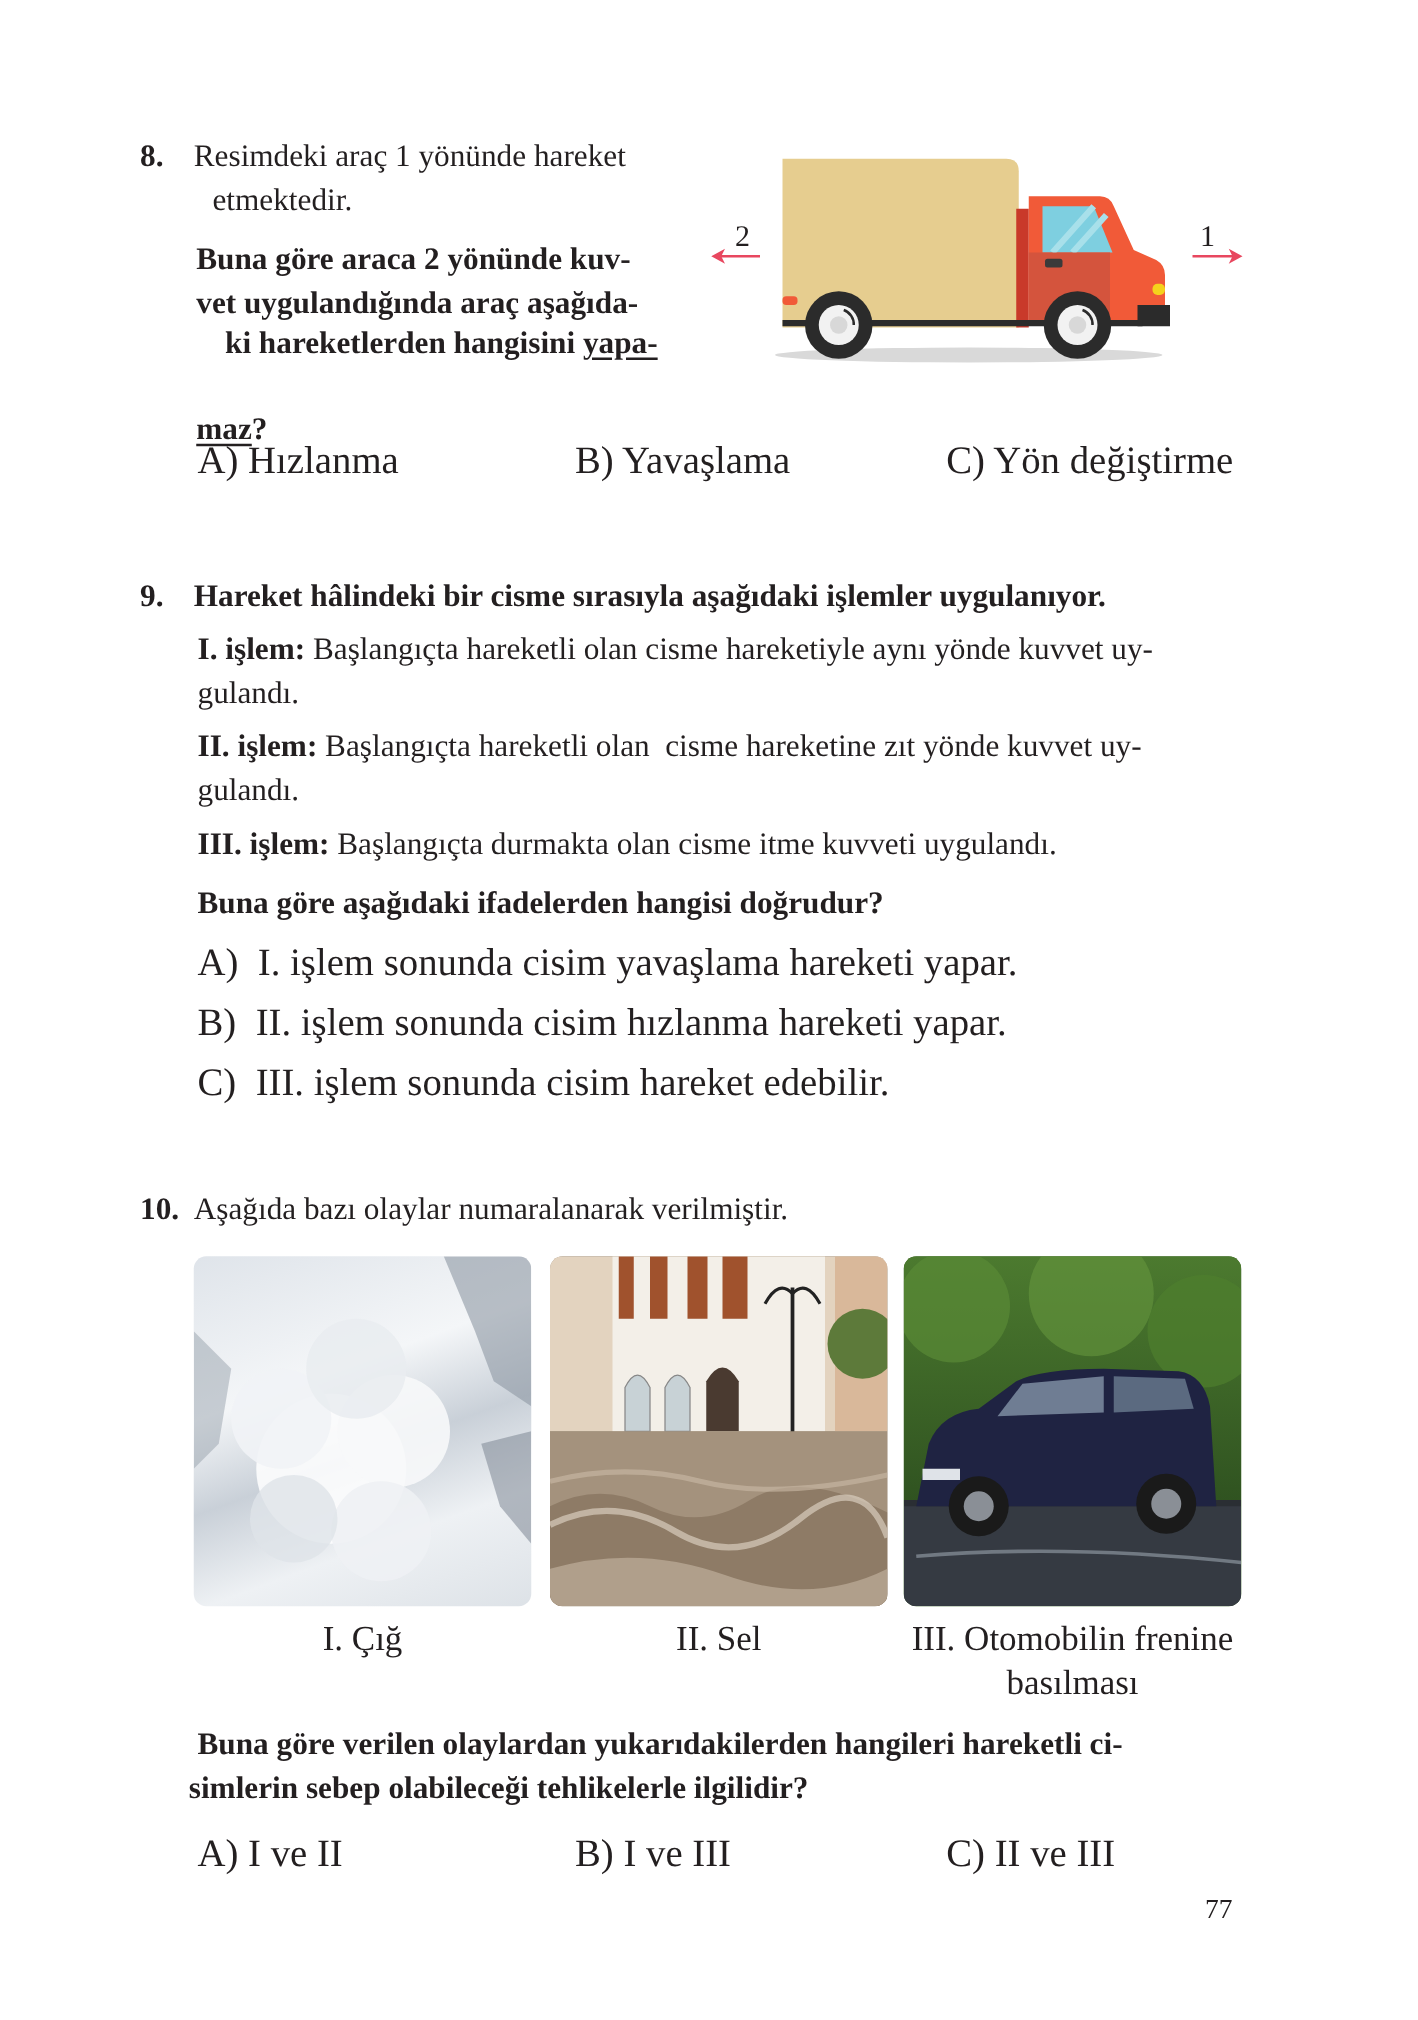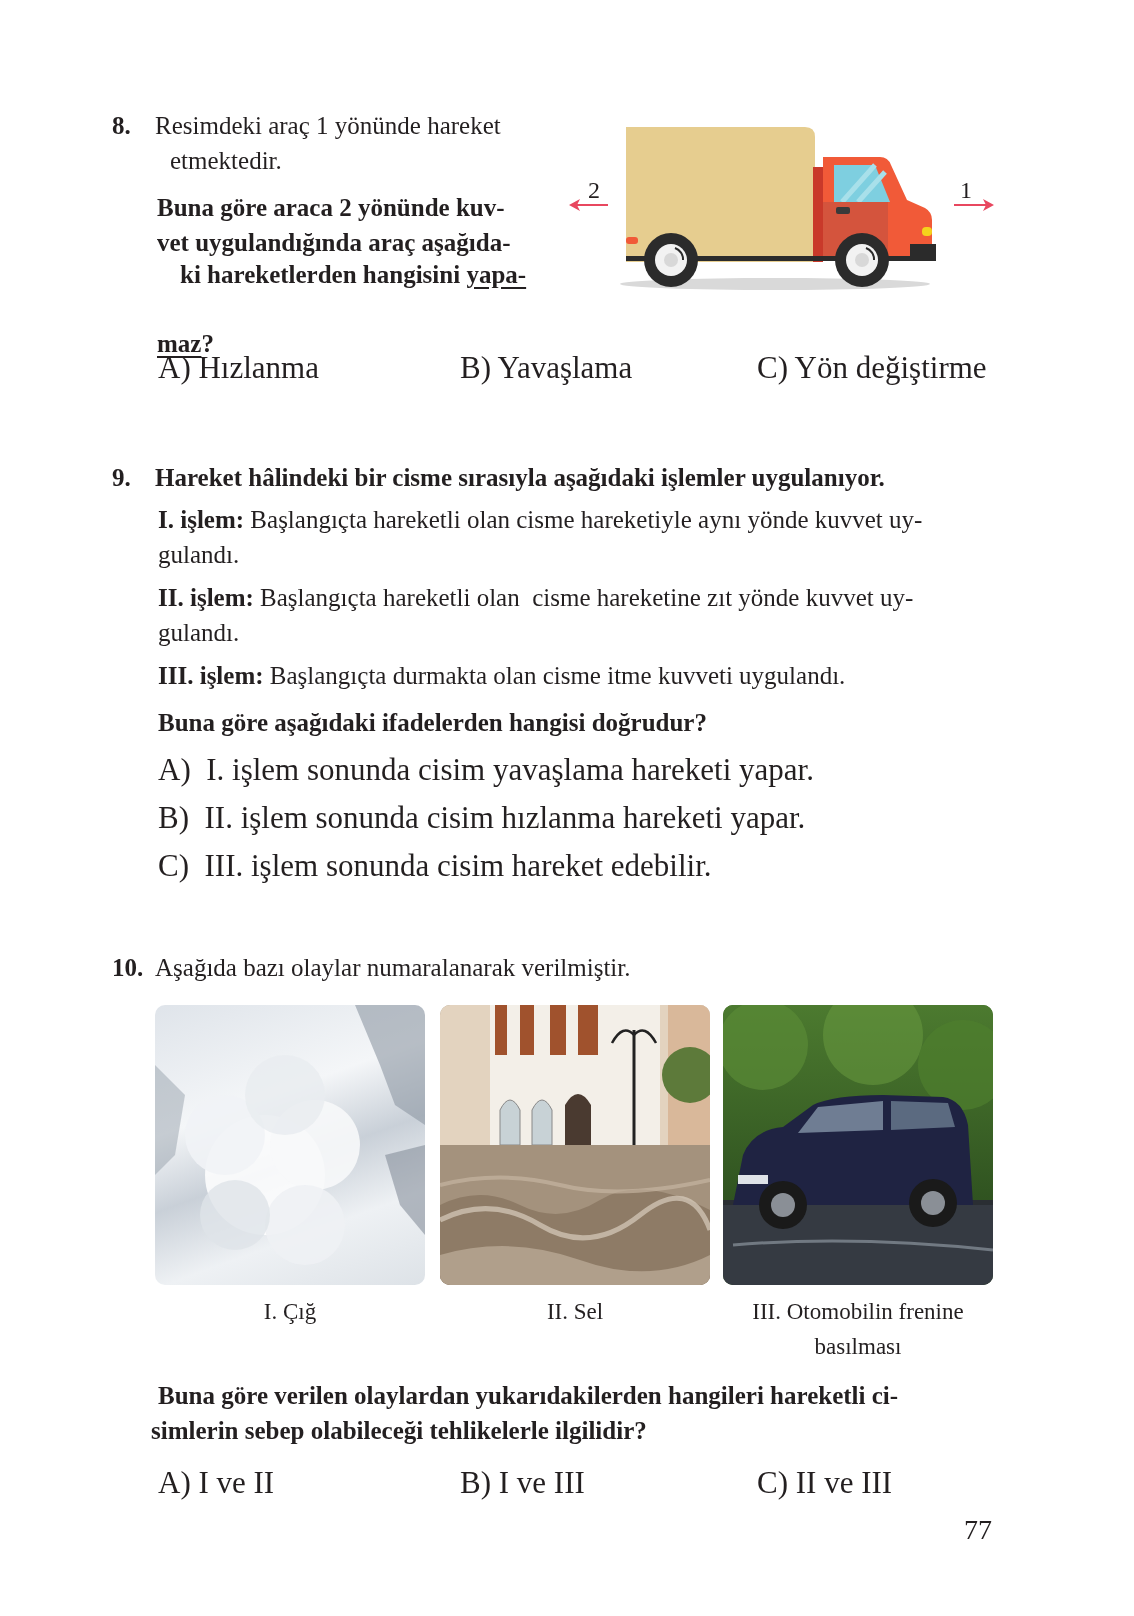--- a/index.html
+++ b/index.html
@@ -5,22 +5,22 @@
   html, body { margin:0; padding:0; background:#ffffff; }
   body { width:1134px; height:1616px; position:relative; overflow:hidden;
          font-family:"Liberation Serif","DejaVu Serif",serif; color:#231f20; }
   .abs { position:absolute; }
   .txt { font-size:25px; line-height:35px; white-space:nowrap; }
   .b { font-weight:bold; }
   .num { font-weight:bold; }
   .u { text-decoration:underline; text-underline-offset:4px; }
   .opt { font-size:31px; line-height:35px; white-space:nowrap; }
   .photo { position:absolute; border-radius:10px; overflow:hidden; }
-  .caption { position:absolute; font-size:23px; line-height:35px; text-align:center; }
-  .pagenum { font-size:28px; }
+  .caption { position:absolute; font-size:28px; line-height:35px; text-align:center; }
+  .pagenum { font-size:22px; }
 </style>
 </head>
 <body>
 
 <div>
   <div class="abs txt num" style="left:112px; top:108px;">8.</div>
   <div class="abs txt" style="left:155px; top:108px;">Resimdeki araç 1 yönünde hareket</div>
   <div class="abs txt" style="left:157px; top:143px;margin-left:13px;">etmektedir.</div>
 
   <div class="abs txt b" style="left:157px; top:190px;">Buna göre araca 2 yönünde kuv-</div>

